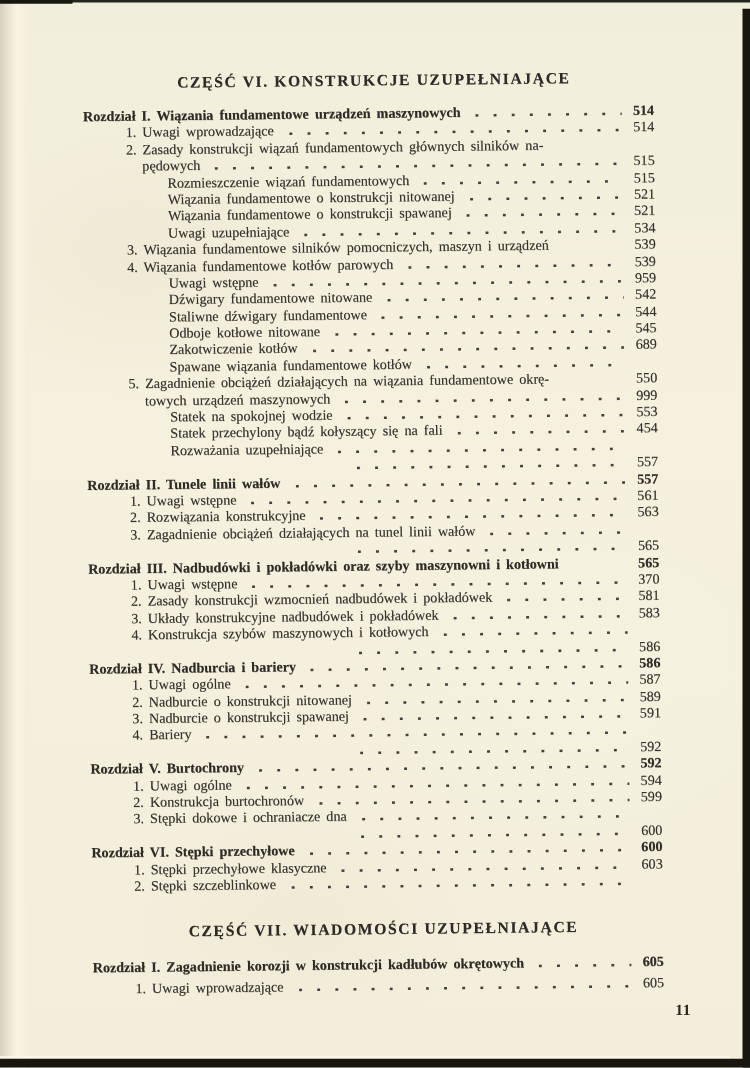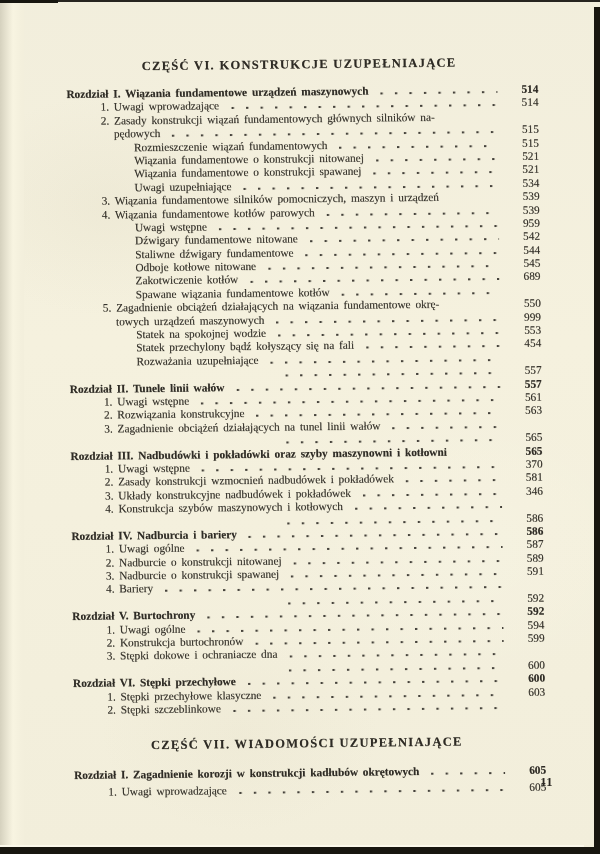--- a/index.html
+++ b/index.html
@@ -35,23 +35,23 @@
   .lv-cont{padding-left:53px;}
   .lv-sub{padding-left:73px;}
   .lv-gap{padding-left:210px;}
   .t{white-space:nowrap;word-spacing:2px;}
   .dots{
     flex:1 1 auto;min-width:0;height:2px;margin:0 9px 0 10px;
     background-image:radial-gradient(circle at 1.2px 1px,#44413a 1.05px,rgba(0,0,0,0) 1.5px);
     background-size:14.5px 2px;background-repeat:repeat-x;background-position:2px 0;
   }
   .dots.nodots{background:none;}
-  .pg{flex:0 0 32px;width:32px;text-align:right;white-space:nowrap;}
+  .pg{flex:0 0 32px;width:32px;text-align:left;white-space:nowrap;}
   .folio{
-    position:absolute;left:529px;top:775px;width:24px;text-align:right;
+    position:absolute;left:529px;top:801px;width:24px;text-align:right;
     font-size:12.5px;font-weight:600;color:#2b2822;letter-spacing:0.5px;
   }
   
   .mottle{position:absolute;inset:0;pointer-events:none;
     background:
       radial-gradient(220px 160px at 18% 24%,rgba(190,182,150,0.10),rgba(0,0,0,0) 70%),
       radial-gradient(260px 200px at 78% 64%,rgba(255,255,244,0.16),rgba(0,0,0,0) 70%),
       radial-gradient(200px 140px at 40% 86%,rgba(196,188,156,0.08),rgba(0,0,0,0) 70%);}
 </style>
 </head>
@@ -209,21 +209,21 @@
         <span class="pg">370</span>
       </div>
       <div class="row lv-item">
         <span class="t">2. Zasady konstrukcji wzmocnień nadbudówek i pokładówek</span>
         <span class="dots"></span>
         <span class="pg">581</span>
       </div>
       <div class="row lv-item">
         <span class="t">3. Układy konstrukcyjne nadbudówek i pokładówek</span>
         <span class="dots"></span>
-        <span class="pg">346</span>
+        <span class="pg">583</span>
       </div>
       <div class="row lv-item">
         <span class="t">4. Konstrukcja szybów maszynowych i kotłowych</span>
         <span class="dots"></span>
         <span class="pg"></span>
       </div>
       <div class="row lv-gap">
         <span class="t"></span>
         <span class="dots"></span>
         <span class="pg">586</span>

